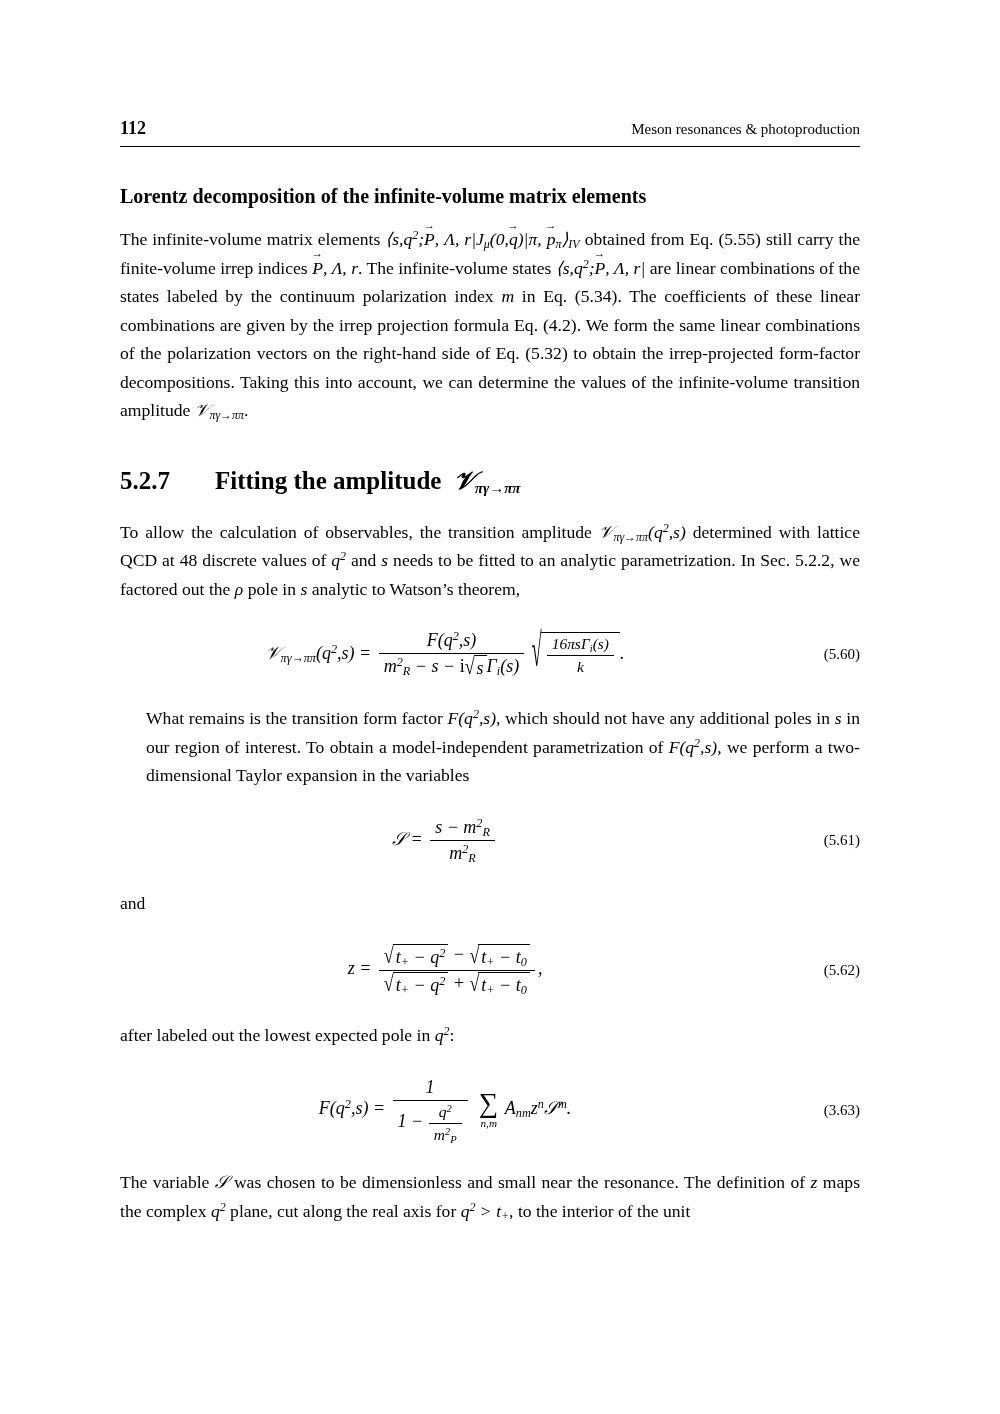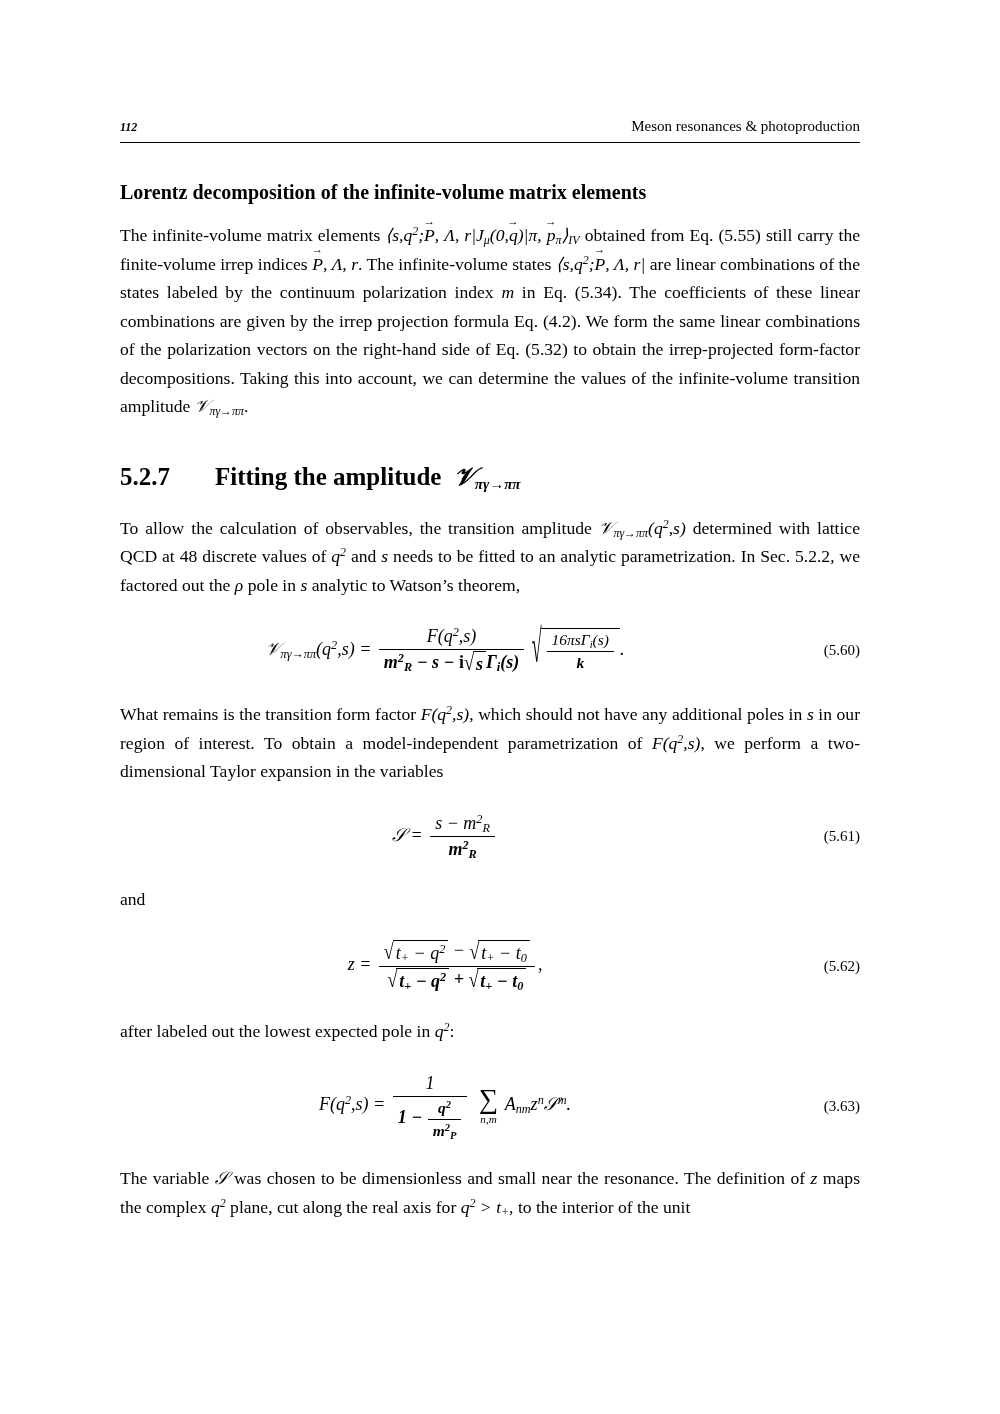--- a/index.html
+++ b/index.html
@@ -30,22 +30,21 @@
   .runhead {
     display: flex;
     justify-content: space-between;
     align-items: baseline;
     font-size: 17.5px;
     padding-bottom: 7px;
     border-bottom: 1.1px solid #000;
   }
   .runhead .folio {
     font-weight: bold;
-    font-size: 12px;
-    font-style: italic;
+    font-size: 18px;
   }
   .runhead .title {
     font-size: 15px;
   }
   
   h3.subhead {
     font-size: 20px;
     font-weight: bold;
     margin: 36px 0 16px 0;
     line-height: 1.3;
@@ -63,21 +62,21 @@
   }
   
   p.body {
     font-size: 17.6px;
     line-height: 1.62;
     text-align: justify;
     margin: 0 0 0 0;
     text-indent: 0;
     hyphens: none;
   }
-  p.tight { margin-top: 14px; }
+  p.tight { margin-top: 14px; margin-left: 26px; }
 
   .math { font-style: italic; font-family: "Liberation Serif", serif; }
   .up { font-style: normal; }
   .scr { font-family: "Liberation Serif", serif; font-style: italic; }
   sub, sup { font-size: 68%; line-height: 0; }
   sub { vertical-align: -0.28em; }
   sup { vertical-align: 0.5em; }
 
   
   .eqrow {
@@ -106,21 +105,20 @@
   .frac > .num {
     display: block;
     padding: 0 5px 1px 5px;
     border-bottom: 1.1px solid #000;
     line-height: 1.28;
   }
   .frac > .den {
     display: block;
     padding: 1px 5px 0 5px;
     line-height: 1.28;
-    font-weight: bold;
   }
   .frac.small { font-size: 86%; }
   
   .sqrt {
     display: inline-block;
     vertical-align: middle;
     white-space: nowrap;
   }
   .sqrt > .sign {
     display: inline-block;

